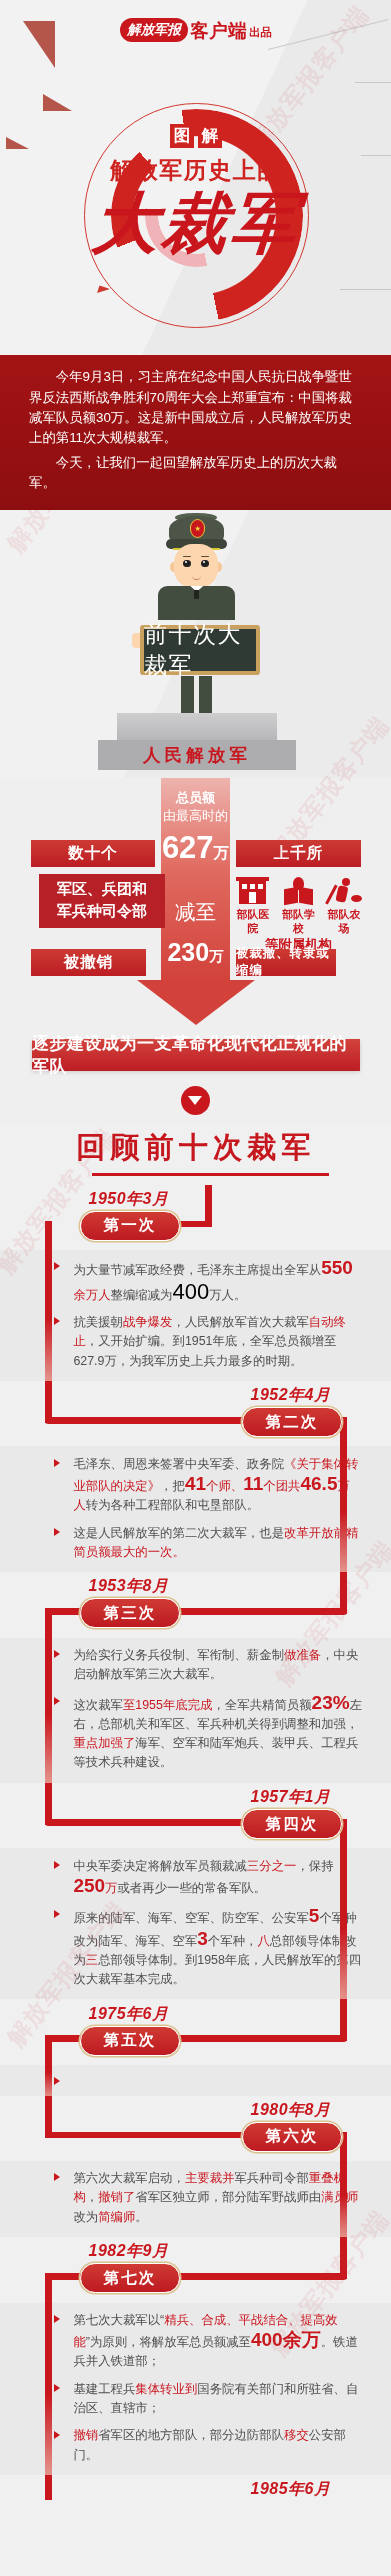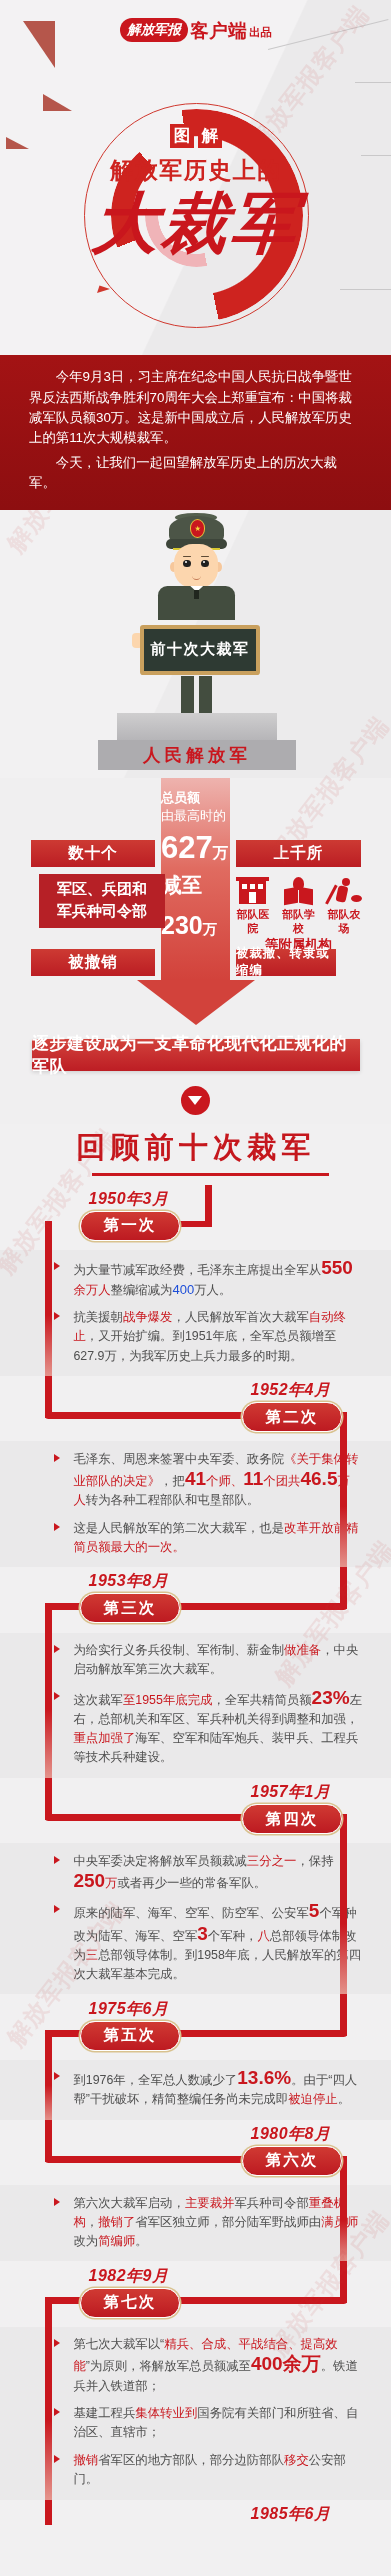--- a/index.html
+++ b/index.html
@@ -55,44 +55,44 @@
   .eyeL{left:183px;} .eyeR{left:201px;}
   .brow{position:absolute;top:46px;width:8.2px;height:1.5px;background:#5d4a35;border-radius:1px;}
   .browL{left:183px;} .browR{left:201px;}
   .mouth{position:absolute;left:192px;top:65px;width:9.3px;height:4.1px;border-bottom:1.5px solid #c27a56;border-radius:0 0 5.2px 5.2px;}
   .torso{position:absolute;left:158px;top:76px;width:77px;height:34px;background:#434d3f;border-radius:9.3px 9.3px 0 0;}
   .collar{position:absolute;left:190px;top:76px;width:13.4px;height:6.2px;background:#fff;clip-path:polygon(0 0,100% 0,50% 100%);}
   .tie{position:absolute;left:194px;top:80px;width:5.2px;height:9.3px;background:#20261e;}
   .hand{position:absolute;top:123px;width:11.3px;height:15.5px;background:#fcd6ae;border-radius:4.1px;}
   .handL{left:132px;} .handR{left:249px;}
   .board{position:absolute;left:140px;top:115px;width:112px;height:42px;background:#2e3a33;border:4.6px solid #c9a05e;border-radius:3.1px;display:flex;align-items:center;justify-content:center;}
-  .board span{color:#fff;font-size:15px;font-weight:700;letter-spacing:1.5px;}
+  .board span{color:#fff;font-size:23px;font-weight:400;letter-spacing:1.5px;}
   .leg{position:absolute;top:166px;width:13.4px;height:49px;background:#434d3f;}
   .legL{left:181px;} .legR{left:199px;}
   .foot{position:absolute;top:213px;width:20.6px;height:6.7px;background:#2c332b;border-radius:3.1px;}
   .footL{left:176px;} .footR{left:198px;}
   .shadow{position:absolute;left:152px;top:216px;width:91px;height:13.4px;background:rgba(120,120,120,.35);border-radius:50%;}
   .tierA{position:absolute;left:117px;top:203px;width:160px;height:27px;background:linear-gradient(180deg,#cfcecf,#b6b5b8);}
   .tierB{position:absolute;left:98px;top:230px;width:198px;height:30px;background:#adacaf;display:flex;align-items:center;justify-content:center;}
   .tierB span{color:#c9171e;font-size:17.5px;font-weight:900;letter-spacing:4.1px;font-family:"DejaVu Serif",serif;}
   
   .stats{position:relative;height:346px;background:#f0eff0;}
-  .col{position:absolute;left:161px;top:0;width:69px;height:202px;background:linear-gradient(180deg,#eeb3ae,#e06b60 45%,#d2423b);text-align:left;color:#fff;}
+  .col{position:absolute;left:161px;top:0;width:69px;height:202px;background:linear-gradient(180deg,#eeb3ae,#e06b60 45%,#d2423b);text-align:center;color:#fff;}
   .col .l1{margin-top:11.3px;font-size:13px;font-weight:700;}
   .col .l2{font-size:13px;font-weight:400;}
   .col .from{margin-top:7.2px;font-size:31px;font-weight:900;line-height:1;}
   .col .from small{font-size:15.5px;font-weight:900;}
-  .col .dec{margin-top:8px;font-size:20.6px;font-weight:700;}
+  .col .dec{margin-top:35px;font-size:20.6px;font-weight:400;}
   .col .to{margin-top:13.4px;font-size:25px;font-weight:900;line-height:1;}
   .col .to small{font-size:14.4px;}
   .arrowhead{position:absolute;left:137px;top:202px;width:0;height:0;border-left:59px solid transparent;border-right:59px solid transparent;border-top:45px solid #d2423b;}
   .sbar{position:absolute;height:27px;background:linear-gradient(180deg,#cd3a33,#bb1d23);color:#fff;display:flex;align-items:center;justify-content:center;font-size:15.5px;font-weight:900;letter-spacing:1px;font-family:"DejaVu Serif",serif;}
   .bar-l1{left:31px;top:62px;width:124px;}
   .bar-r1{left:236px;top:62px;width:125px;}
-  .bar-l2{left:31px;top:171px;width:124px;}
+  .bar-l2{left:31px;top:171px;width:115px;}
   .bar-r2{left:236px;top:171px;width:100px;font-size:12.4px;}
   .box-l{position:absolute;left:39px;top:96px;width:126px;height:54px;background:#b62026;color:#fff;display:flex;flex-direction:column;align-items:center;justify-content:center;font-size:15px;font-weight:900;line-height:1.45;white-space:pre-line;text-align:center;font-family:"DejaVu Serif",serif;}
   .icons{position:absolute;left:233px;top:99px;width:131px;display:flex;justify-content:space-between;}
   .icn{width:40px;text-align:center;}
   .glyph{height:29px;position:relative;}
   .icn .lab{color:#c9171e;font-size:10.8px;font-weight:900;margin-top:2.1px;}
   .hosp{position:absolute;left:6.2px;top:4.1px;width:27px;height:23px;background:#c9171e;}
   .hosp::before{content:"";position:absolute;left:-3.1px;top:-4.1px;width:33px;height:4.1px;background:#c9171e;}
   .hosp::after{content:"";position:absolute;left:10.3px;top:11.3px;width:6.2px;height:11.3px;background:#fff;}
   .win{position:absolute;width:4.6px;height:4.6px;background:#fff;top:3.1px;}
@@ -127,21 +127,21 @@
   .side-l .vout{left:45px;background:linear-gradient(180deg,#c9171e 60%,#e5978f);}
   .side-r .vout{right:45px;background:linear-gradient(180deg,#c9171e 60%,#e5978f);}
   .era-first .hin{left:129px;right:auto;width:82px;}
   .era-first .vin{left:205px;right:auto;top:-13.4px;height:56px;}
   .bullets-wrap{margin-top:9.3px;background:#eae9ea;padding:3.1px 0 7.2px 0;}
   .bullet{display:flex;padding:5.2px 30px 3.1px 54px;}
   .bullet .tri-mark{flex:0 0 7.2px;margin-top:4.1px;width:0;height:0;border-left:6.7px solid #c9171e;border-top:4.6px solid transparent;border-bottom:4.6px solid transparent;}
   .bullet p{margin:0 0 0 6.2px;font-size:12.4px;color:#4f4f4f;line-height:1.55;}
   .bullet p .r{color:#c9171e;}
   .bullet p .R{color:#c9171e;font-size:19px;line-height:1;font-weight:700;}
-  .bullet p .G{color:#1d4ed8;font-size:13px;line-height:1;}
+  .bullet p .G{color:#000000;font-size:22px;line-height:1;}
 </style>
 </head>
 <body>
 
 <div class="hero">
   <div class="tri t1"></div>
   <div class="tri t2"></div>
   <div class="tri t3"></div>
   <div class="hline-decor hl1"></div>
   <div class="hline-decor hl2"></div>
@@ -342,21 +342,20 @@
     </div>
     <div class="era side-l">
       <div class="tl-line vin"></div>
       <div class="tl-line hin"></div>
       <div class="tl-line vout"></div>
       <div class="date">1975年6月</div>
       <div class="badgep">第五次</div>
       <div class="bullets-wrap">
         <div class="bullet">
           <div class="tri-mark"></div>
-          <p><span>到1976年，全军总人数减少了</span><span class="R">13.6%</span><span>。由于“四人帮”干扰破坏，精简整编任务尚未完成即</span><span class="r">被迫停止</span><span>。</span></p>
         </div>
       </div>
     </div>
     <div class="era side-r">
       <div class="tl-line vin"></div>
       <div class="tl-line hin"></div>
       <div class="tl-line vout"></div>
       <div class="date">1980年8月</div>
       <div class="badgep">第六次</div>
       <div class="bullets-wrap">

